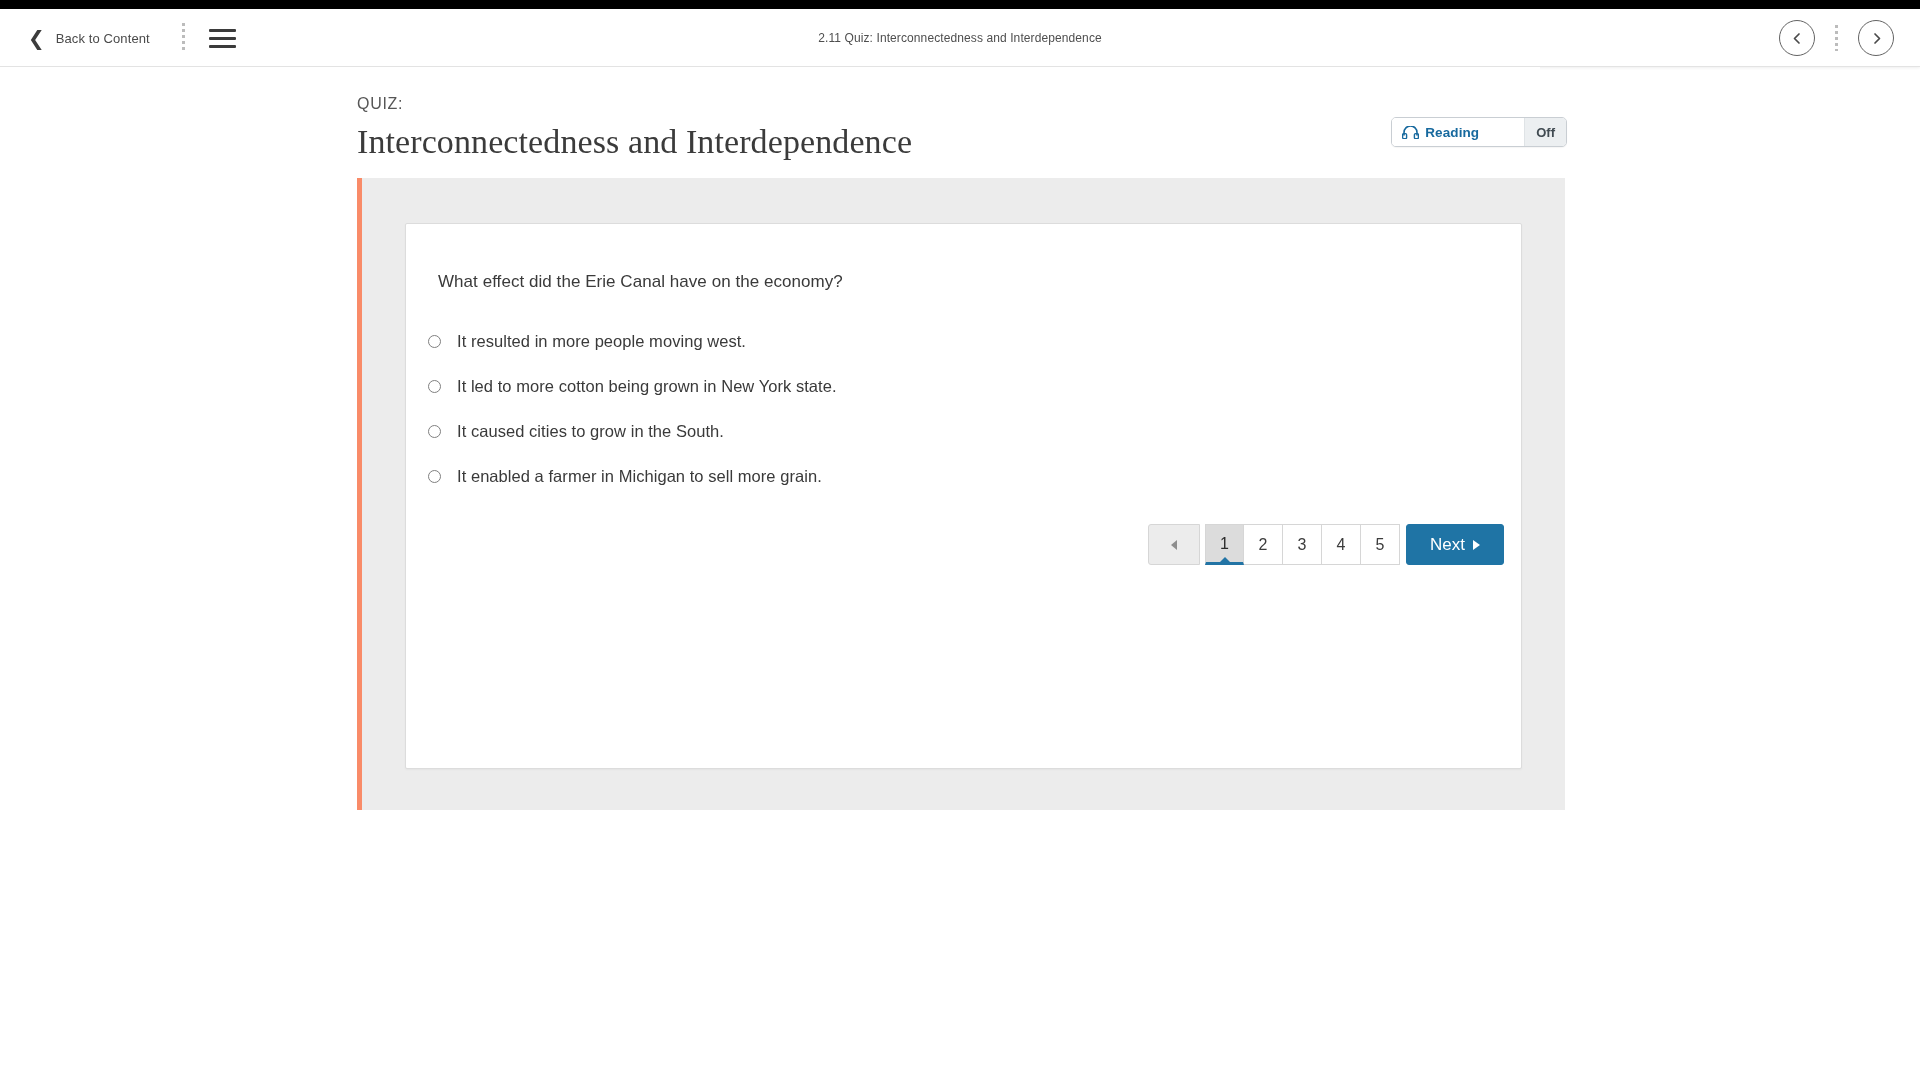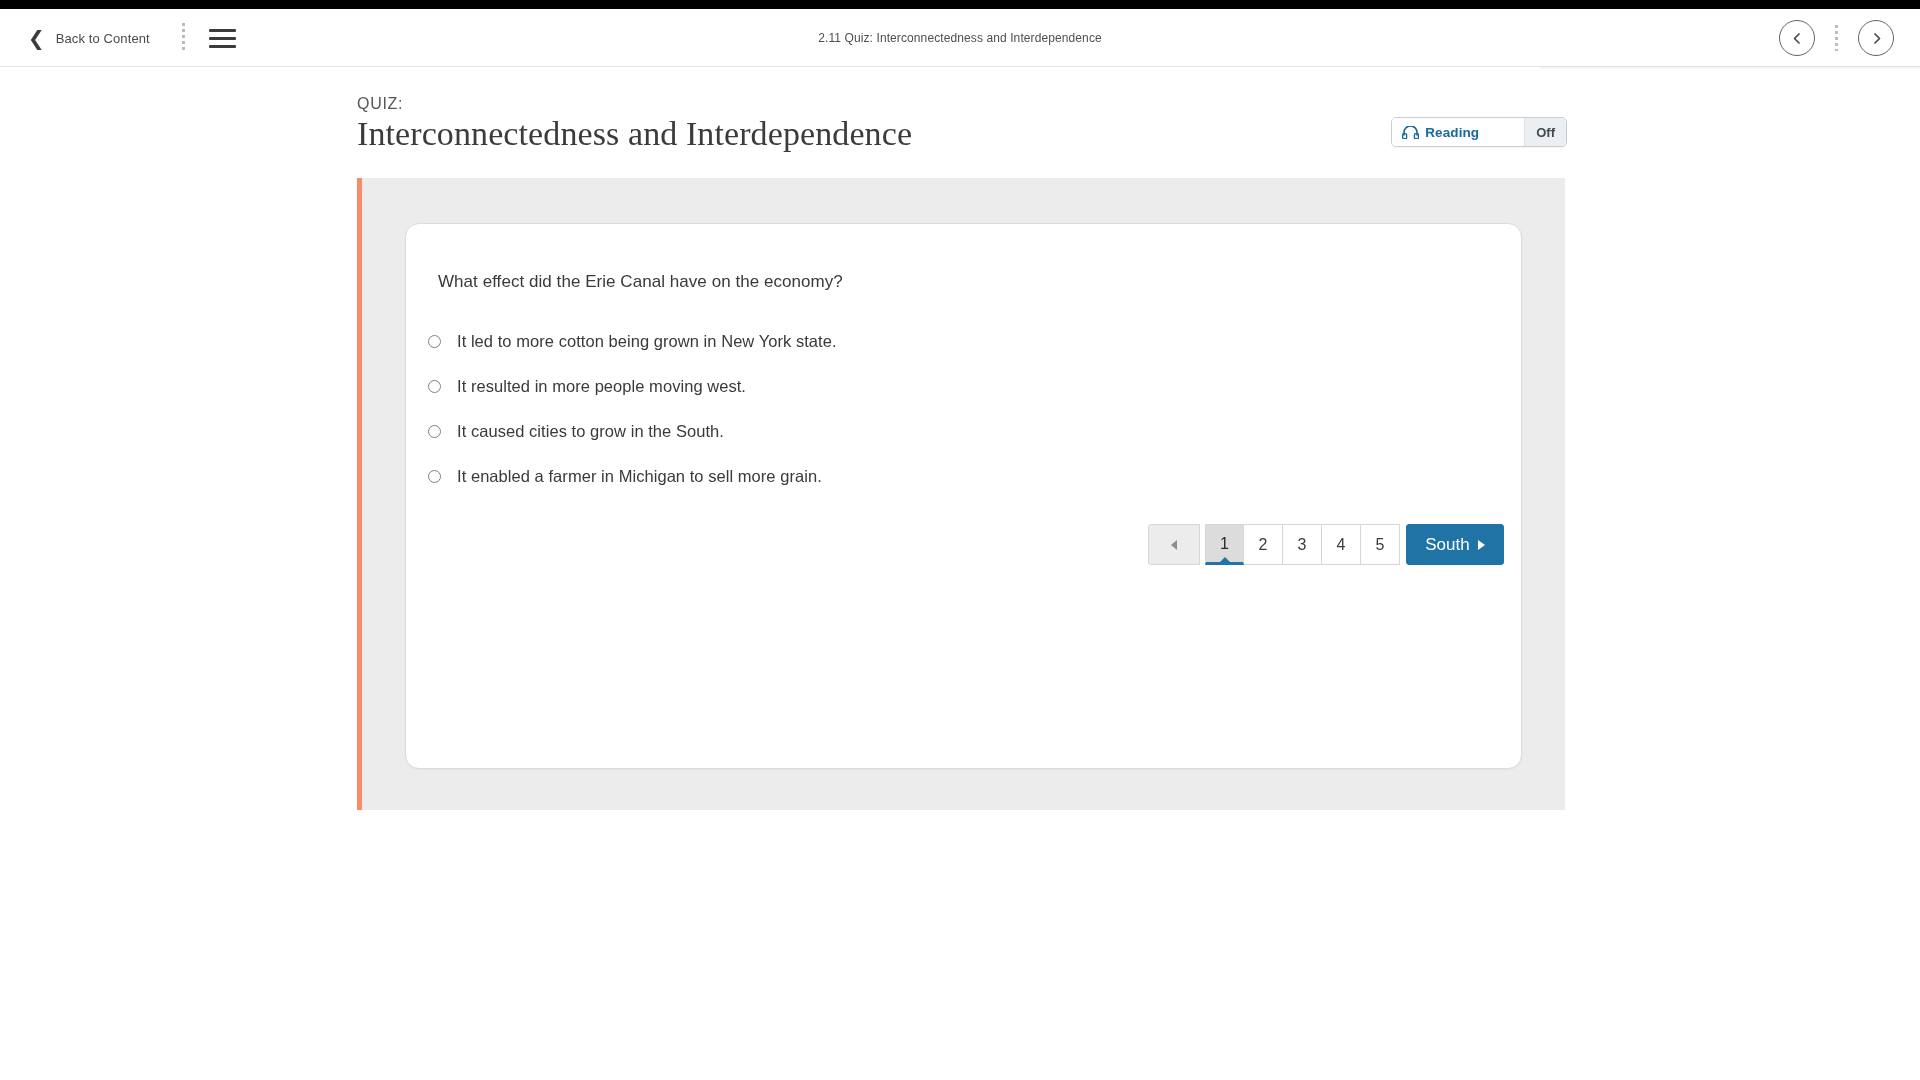--- a/index.html
+++ b/index.html
@@ -138,21 +138,21 @@
     top: 28px;
     width: 1210px;
   }
   .quiz-eyebrow {
     font-size: 16px;
     letter-spacing: .7px;
     color: #565656;
     font-family: "Liberation Sans", sans-serif;
   }
   .quiz-title {
-    margin-top: 1px;
+    margin-top: 9px;
     font-family: "Liberation Serif", serif;
     font-size: 34px;
     font-weight: 400;
     color: #3b3b3b;
     letter-spacing: .1px;
     line-height: 1.15;
   }
 
   
   .reading-toggle {
@@ -207,21 +207,21 @@
   }
 
   .inner-card {
     position: absolute;
     left: 43px;
     top: 45px;
     width: 1117px;
     height: 546px;
     background: #ffffff;
     border: 1px solid #dcdcdc;
-    border-radius: 14px;
+    border-radius: 2px;
     box-shadow: 0 1px 2px rgba(0,0,0,.04);
   }
 
   .question-text {
     position: absolute;
     left: 32px;
     top: 48px;
     font-size: 17px;
     color: #3a3a3a;
     letter-spacing: .05px;
@@ -396,25 +396,25 @@
 
   <div class="outer-panel">
 
     <div class="inner-card">
 
       <div class="question-text">What effect did the Erie Canal have on the economy?</div>
 
       <div class="options">
         <label class="option-row">
           <span class="radio"></span>
-          <span class="option-label">It led to more cotton being grown in New York state.</span>
+          <span class="option-label">It resulted in more people moving west.</span>
         </label>
         <label class="option-row">
           <span class="radio"></span>
-          <span class="option-label">It resulted in more people moving west.</span>
+          <span class="option-label">It led to more cotton being grown in New York state.</span>
         </label>
         <label class="option-row">
           <span class="radio"></span>
           <span class="option-label">It caused cities to grow in the South.</span>
         </label>
         <label class="option-row">
           <span class="radio"></span>
           <span class="option-label">It enabled a farmer in Michigan to sell more grain.</span>
         </label>
       </div>
@@ -424,21 +424,21 @@
           <span class="tri"></span>
         </div>
         <div class="pager-pages">
           <div class="page-btn active">1</div>
           <div class="page-btn">2</div>
           <div class="page-btn">3</div>
           <div class="page-btn">4</div>
           <div class="page-btn">5</div>
         </div>
         <div class="pager-next">
-          <span>South</span>
+          <span>Next</span>
           <span class="tri"></span>
         </div>
       </div>
 
     </div>
   </div>
 
 </div>
 
 </body></html>

